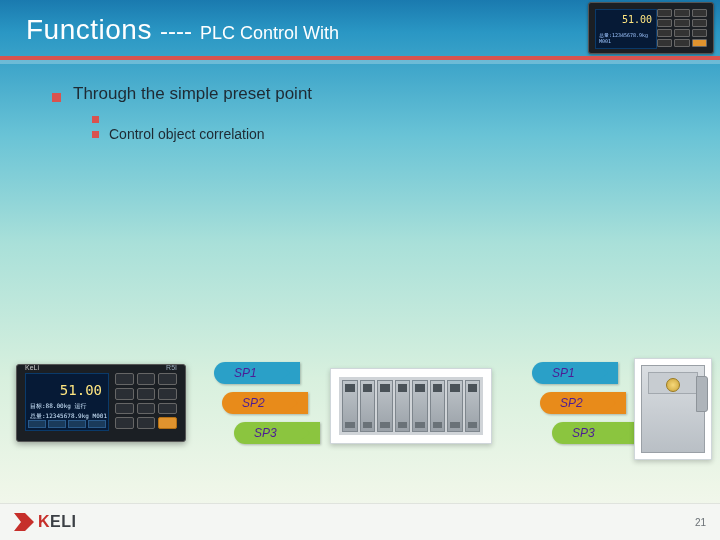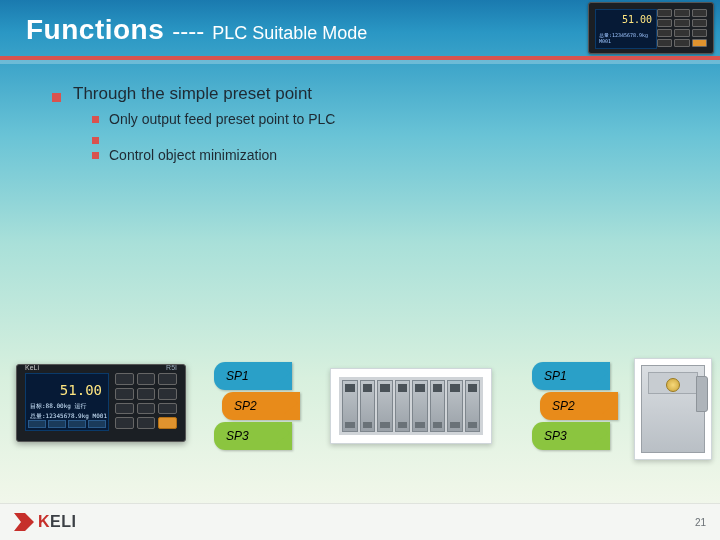--- a/index.html
+++ b/index.html
@@ -1,19 +1,19 @@
 <!DOCTYPE html>
 <html><head>
 <meta charset="utf-8">
 <style>
   html,body{margin:0;padding:0;width:720px;height:540px;font-family:Arial,Helvetica,sans-serif;overflow:hidden}
   .slide{position:relative;width:720px;height:540px;
     background:linear-gradient(180deg,#1a7aaf 0%,#2a97c4 6%,#69c3d6 25%,#a9e0d9 45%,#d8f0de 70%,#eef6e8 90%,#f6f8f0 100%)}
   .title-bar{position:absolute;top:0;left:0;right:0;height:54px;display:flex;align-items:baseline;padding:14px 0 0 26px;color:#fff}
-  .title-main{font-size:28px;font-weight:700;letter-spacing:.5px}
+  .title-main{font-size:28px;font-weight:400;letter-spacing:.5px}
   .title-dash{font-size:24px;margin:0 8px}
   .title-sub{font-size:18px}
   .accent-line{position:absolute;top:56px;left:0;right:0;height:4px;background:#d9534f}
   .gray-band{position:absolute;top:60px;left:0;right:0;height:4px;background:rgba(255,255,255,.25)}
   .top-device{position:absolute;top:2px;right:6px;width:124px;height:50px;background:#1b1f24;border:1px solid #555;border-radius:3px;box-shadow:0 1px 3px rgba(0,0,0,.4)}
   .top-device .screen{position:absolute;top:6px;left:6px;width:60px;height:38px;background:#061a36;border:1px solid #0a3a6a}
   .top-device .screen .big{position:absolute;top:4px;right:4px;font-size:10px;color:#ffe680;font-family:monospace}
   .top-device .screen .sm{position:absolute;bottom:4px;left:3px;font-size:5px;color:#9fc6ff;font-family:monospace}
   .top-device .keys{position:absolute;top:6px;right:6px;width:50px;height:38px;display:grid;grid-template-columns:repeat(3,1fr);grid-template-rows:repeat(4,1fr);gap:2px}
   .top-device .keys span{background:#333;border:1px solid #666;border-radius:1px}
@@ -39,25 +39,25 @@
   .dev-box .keys{position:absolute;top:8px;right:8px;width:62px;height:56px;display:grid;grid-template-columns:repeat(3,1fr);grid-template-rows:repeat(4,1fr);gap:3px}
   .dev-box .keys span{background:#2a2e34;border:1px solid #666;border-radius:2px}
   .dev-box .keys span.o{background:#e0932e;border-color:#b36f14}
   .dev-box .brand{position:absolute;top:-1px;left:8px;font-size:7px;color:#ccc}
   .dev-box .model{position:absolute;top:-1px;right:8px;font-size:7px;color:#9ab}
 
   .sp-stack{position:absolute;top:4px;width:86px}
   .sp-stack.s1{left:198px}
   .sp-stack.s2{left:516px}
   .sp{position:relative;height:22px;margin-bottom:8px;filter:drop-shadow(1px 1px 1px rgba(0,0,0,.25))}
-  .sp .body{position:absolute;top:0;left:0;width:66px;height:28px;border-radius:11px 0 0 11px;display:flex;align-items:center;padding-left:12px;color:#000000;font-size:12px;font-style:italic}
+  .sp .body{position:absolute;top:0;left:0;width:66px;height:22px;border-radius:11px 0 0 11px;display:flex;align-items:center;padding-left:20px;color:#4c1d95;font-size:12px;font-style:italic}
   .sp .arrow{position:absolute;top:0;left:62px;width:0;height:0;border-top:11px solid transparent;border-bottom:11px solid transparent}
   .sp.blue .body{background:#2aa0c8}.sp.blue .arrow{border-left:14px solid #2aa0c8}
   .sp.orange{margin-left:8px}.sp.orange .body{background:#e88b1a}.sp.orange .arrow{border-left:14px solid #e88b1a}
-  .sp.green{}.sp.green .body{background:#8bc53f}.sp.green .arrow{border-left:14px solid #8bc53f}
+  .sp.green{margin-left:20px}.sp.green .body{background:#8bc53f}.sp.green .arrow{border-left:14px solid #8bc53f}
 
   .plc{position:absolute;top:10px;left:314px;width:160px;height:74px;background:#fff;border:1px solid #cfd6da;box-shadow:0 2px 5px rgba(0,0,0,.2)}
   .plc .rack{position:absolute;top:8px;left:8px;right:8px;bottom:8px;background:#d0d4d8;display:flex;gap:2px;padding:3px}
   .plc .rack i{flex:1;background:linear-gradient(#bfc5ca,#9aa1a8);border:1px solid #7e868d;position:relative}
   .plc .rack i::before{content:"";position:absolute;top:3px;left:2px;right:2px;height:8px;background:#4a5258}
   .plc .rack i::after{content:"";position:absolute;bottom:3px;left:2px;right:2px;height:6px;background:#6a7278}
 
   .machine{position:absolute;top:0;left:618px;width:76px;height:100px;background:#fff;border:1px solid #cfd6da;box-shadow:0 2px 5px rgba(0,0,0,.2)}
   .machine .cab{position:absolute;top:6px;left:6px;right:6px;bottom:6px;background:linear-gradient(#dadee2,#b9bfc5);border:1px solid #9aa0a6}
   .machine .cab::before{content:"";position:absolute;top:6px;left:6px;right:6px;height:20px;background:#c7ccd1;border:1px solid #a2a8ae}
@@ -72,21 +72,21 @@
   .pageno{font-size:10px;color:#6a7075}
 </style>
 </head>
 <body>
 
 <div class="slide">
 
   <div class="title-bar">
     <span class="title-main">Functions</span>
     <span class="title-dash">----</span>
-    <span class="title-sub">PLC Suitable Mode</span>
+    <span class="title-sub">PLC Control With</span>
   </div>
 
   <div class="top-device">
     <div class="screen">
       <div class="big">51.00</div>
       <div class="sm">总量:12345678.9kg M001</div>
     </div>
     <div class="keys">
       <span></span>
         <span></span>
@@ -106,28 +106,24 @@
   <div class="accent-line"></div>
   <div class="gray-band"></div>
 
   <div class="body-text">
     <div class="lvl1">
       <div class="sq"></div>
       <div class="tx">Through the simple preset point</div>
     </div>
     <div class="lvl2">
         <div class="sq"></div>
-        <div class="tx">Only output feed preset point to PLC</div>
       </div>
     <div class="lvl2">
         <div class="sq"></div>
-      </div>
-    <div class="lvl2">
-        <div class="sq"></div>
-        <div class="tx">Control object minimization</div>
+        <div class="tx">Control object correlation</div>
       </div>
   </div>
 
   <div class="diagram">
     <div class="dev-box left">
       <div class="brand">KeLi</div>
       <div class="model">R5I</div>
       <div class="screen">
         <div class="big">51.00</div>
         <div class="line1">目标:88.00kg  运行</div>

